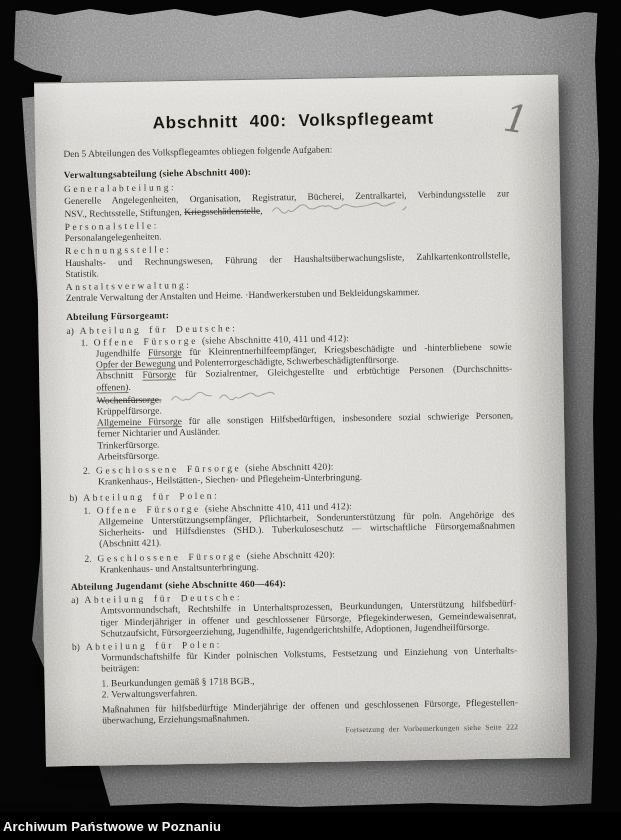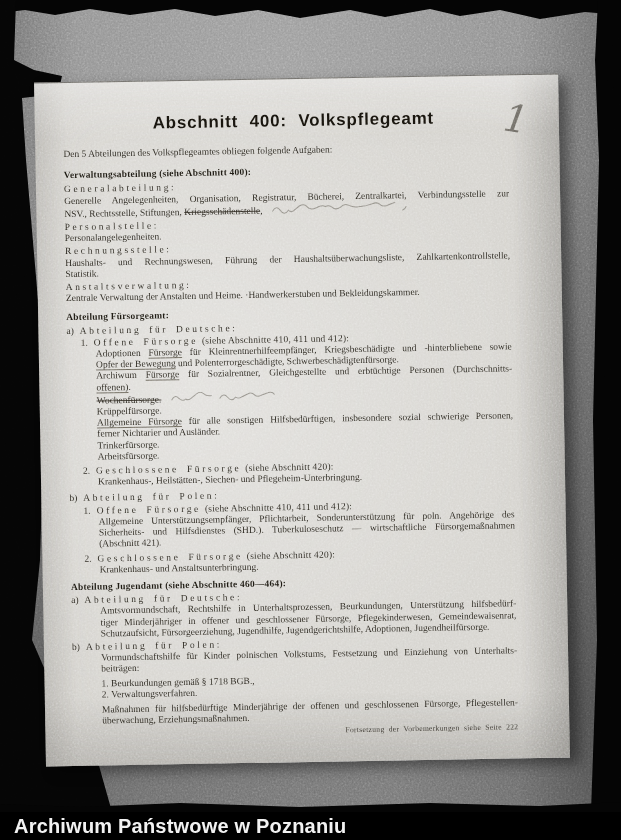--- a/index.html
+++ b/index.html
@@ -108,22 +108,22 @@
     mix-blend-mode:overlay; opacity:.5; pointer-events:none;
   }
   
   .watermark-bar{
     position:absolute; left:0; bottom:0; width:621px; height:28px;
     background:#000;
     display:flex; align-items:center;
   }
   .watermark-text{
     font-family:"Liberation Sans", sans-serif;
-    font-weight:700; font-size:20px; color:#f2f2f2;
-    padding-left:14px; letter-spacing:.2px;
+    font-weight:700; font-size:13px; color:#f2f2f2;
+    padding-left:3px; letter-spacing:.2px;
   }
   svg.hand{ stroke:#6e6a61; stroke-width:1; fill:none; opacity:.65; }
 </style>
 </head>
 <body>
 
 <div class="photo">
   <div class="backing"></div>
   <div class="film-top"></div>
   <div class="film-left"></div>
@@ -159,27 +159,27 @@
     <div class="t sec-head mt8">Abteilung Fürsorgeamt:</div>
 
     <div class="t abline mt2">
       <span>a)</span><span class="sperr lbl">Abteilung für Deutsche:</span>
     </div>
 
     <div class="t numline lvl1 mt1">
       <span>1.</span><span class="sperr lbl">Offene Fürsorge</span><span class="rest">(siehe Abschnitte 410, 411 und 412):</span>
     </div>
     <div class="t jf lvl2">
-      <span>Adoptionen </span><span class="u">Fürsorge</span><span> für Kleinrentnerhilfeempfänger, Kriegsbeschädigte und -hinterbliebene sowie</span>
+      <span>Jugendhilfe </span><span class="u">Fürsorge</span><span> für Kleinrentnerhilfeempfänger, Kriegsbeschädigte und -hinterbliebene sowie</span>
     </div>
     <div class="t lvl2">
       <span class="u">Opfer der Bewegung</span><span> und Polenterrorgeschädigte, Schwerbeschädigtenfürsorge.</span>
     </div>
     <div class="t jf lvl2">
-      <span>Archiwum </span><span class="u">Fürsorge</span><span> für Sozialrentner, Gleichgestellte und erbtüchtige Personen (Durchschnitts-</span>
+      <span>Abschnitt </span><span class="u">Fürsorge</span><span> für Sozialrentner, Gleichgestellte und erbtüchtige Personen (Durchschnitts-</span>
     </div>
     <div class="t lvl2">
       <span class="u">offenen)</span><span>.</span>
     </div>
     <div class="t lvl2">
       <span class="strike">Wochenfürsorge.</span><svg class="hand scribble" width="120" height="12" viewBox="0 0 120 12">
           <path d="M2,8 q3,-6 7,-2 t7,1 q3,2 6,-1 l5,-4 q4,-3 7,0 t8,2 M50,7 q4,-6 8,-1 t8,0 q3,2 6,0 l6,-3 q4,-2 7,1 t8,0 l6,-2 q4,-1 6,2"></path>
         </svg>
     </div>
     <div class="t lvl2">Krüppelfürsorge.</div>

